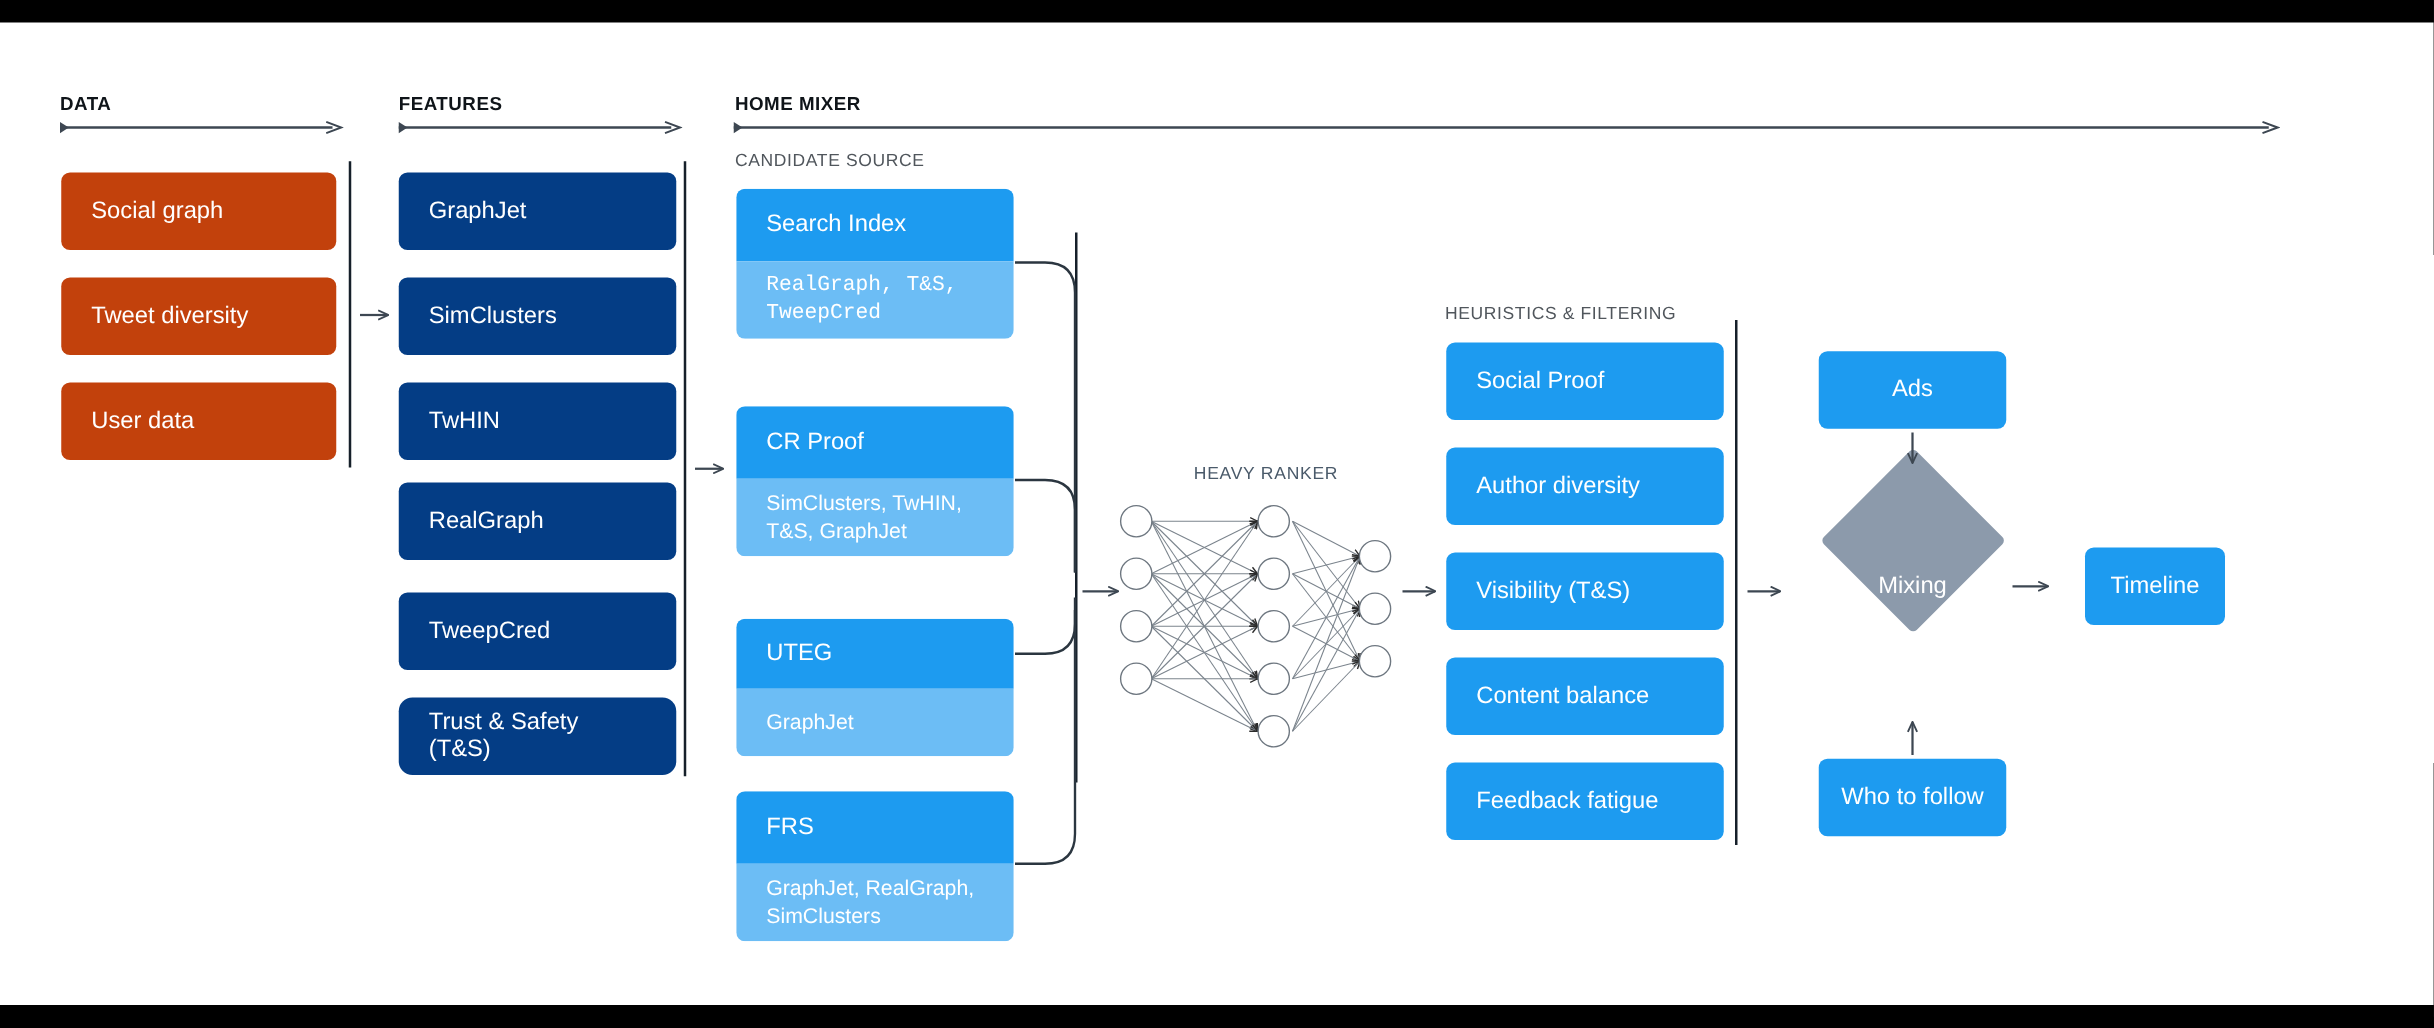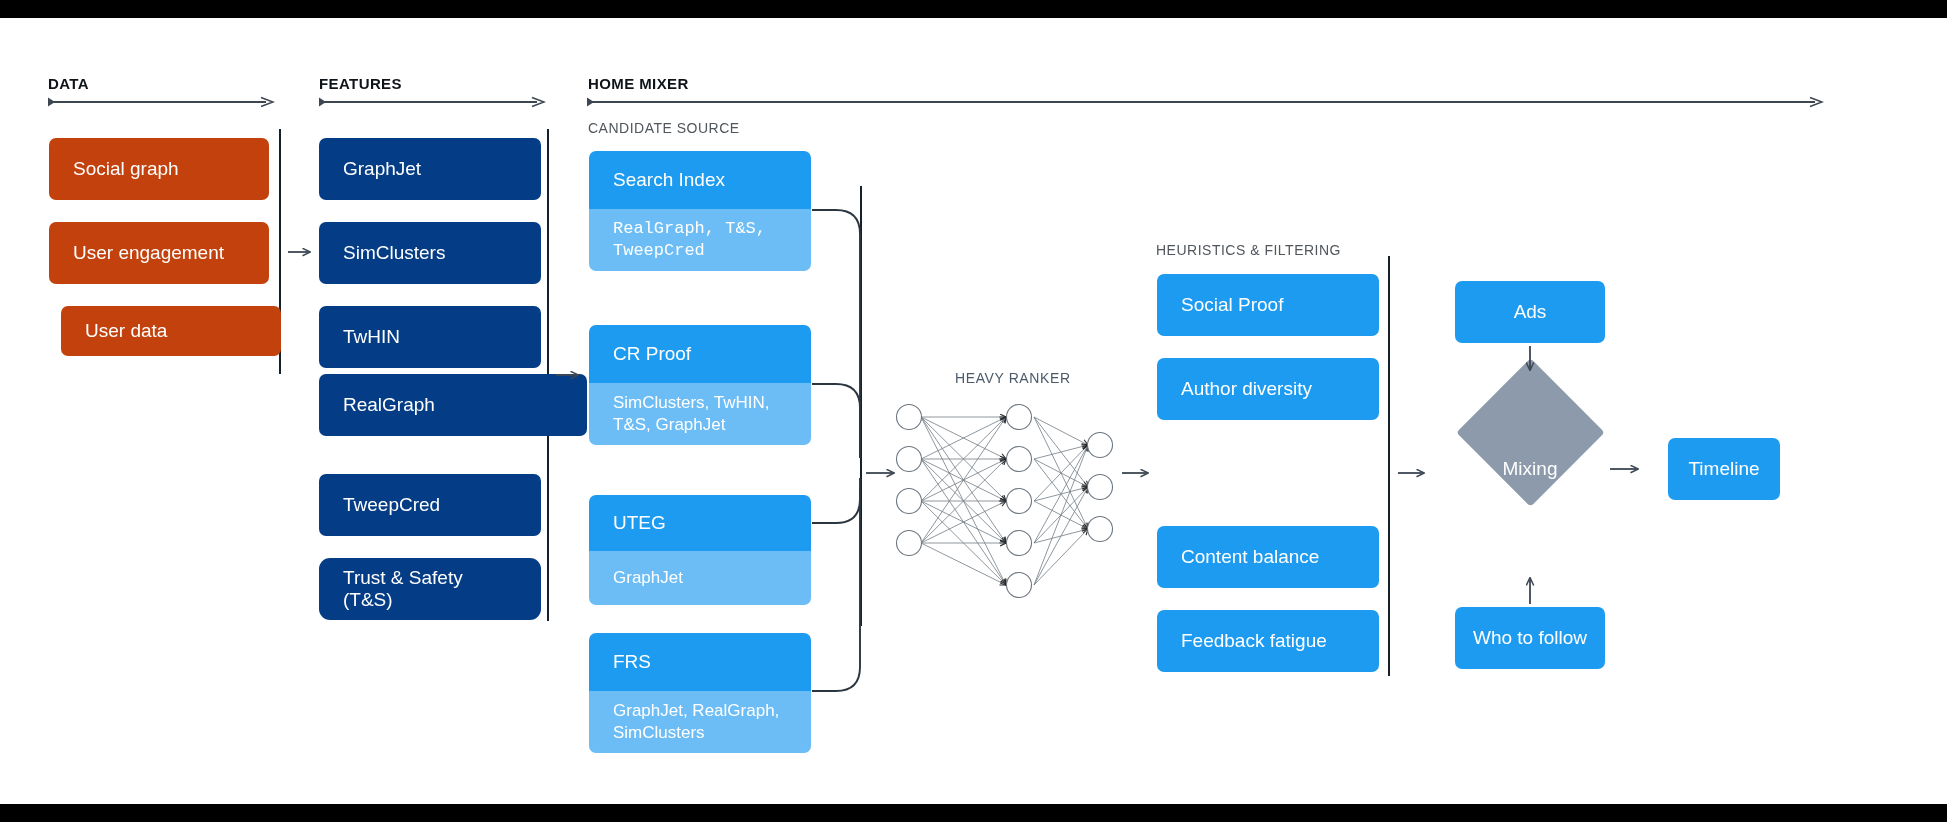--- a/index.html
+++ b/index.html
@@ -105,36 +105,36 @@
 
   <div class="vrule" style="left:279px;top:111px;height:245px;"></div>
   <div class="vrule" style="left:547px;top:111px;height:492px;"></div>
   <div class="vrule" style="left:860px;top:168px;height:440px;"></div>
   <div class="vrule" style="left:1388px;top:238px;height:420px;"></div>
 
   <div class="box lightblue" style="left:49px;top:120px;width:220px;height:62px;">
     <span>Social graph</span>
   </div>
   <div class="box lightblue" style="left:49px;top:204px;width:220px;height:62px;">
-    <span>User engagement</span>
-  </div>
-  <div class="box lightblue" style="left:49px;top:288px;width:220px;height:50px;margin-left:12px;">
+    <span>Tweet diversity</span>
+  </div>
+  <div class="box lightblue" style="left:49px;top:288px;width:220px;height:62px;">
     <span>User data</span>
   </div>
 
   <div class="box navy" style="left:319px;top:120px;width:222px;height:62px;">
     <span>GraphJet</span>
   </div>
   <div class="box navy" style="left:319px;top:204px;width:222px;height:62px;">
     <span>SimClusters</span>
   </div>
   <div class="box navy" style="left:319px;top:288px;width:222px;height:62px;">
     <span>TwHIN</span>
   </div>
-  <div class="box navy" style="left:319px;top:356px;width:268px;height:62px;">
+  <div class="box navy" style="left:319px;top:368px;width:222px;height:62px;">
     <span>RealGraph</span>
   </div>
   <div class="box navy" style="left:319px;top:456px;width:222px;height:62px;">
     <span>TweepCred</span>
   </div>
   <div class="box navy" style="left:319px;top:540px;width:222px;height:62px;border-radius:11px;">
     <span>Trust &amp; Safety (T&amp;S)</span>
   </div>
 
   <div class="card" style="left:589px;top:133px;">
@@ -158,20 +158,23 @@
     <div class="hd" style="height:58px;">FRS</div>
     <div class="bd" style="height:62px;white-space:pre-line;">GraphJet, RealGraph,
 SimClusters</div>
   </div>
 
   <div class="box brandblue" style="left:1157px;top:256px;width:222px;height:62px;">
     <span>Social Proof</span>
   </div>
   <div class="box brandblue" style="left:1157px;top:340px;width:222px;height:62px;">
     <span>Author diversity</span>
+  </div>
+  <div class="box brandblue" style="left:1157px;top:424px;width:222px;height:62px;">
+    <span>Visibility (T&amp;S)</span>
   </div>
   <div class="box brandblue" style="left:1157px;top:508px;width:222px;height:62px;">
     <span>Content balance</span>
   </div>
   <div class="box brandblue" style="left:1157px;top:592px;width:222px;height:62px;">
     <span>Feedback fatigue</span>
   </div>
 
   <div class="box brandblue" style="left:1455px;top:263px;width:150px;height:62px;justify-content:center;padding:0;">
     <span>Ads</span>

